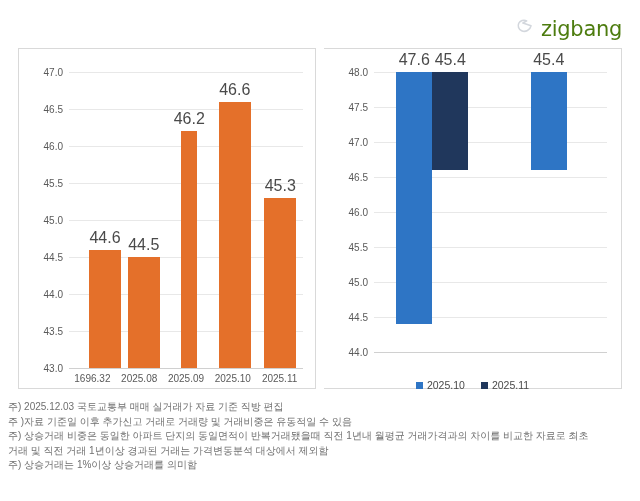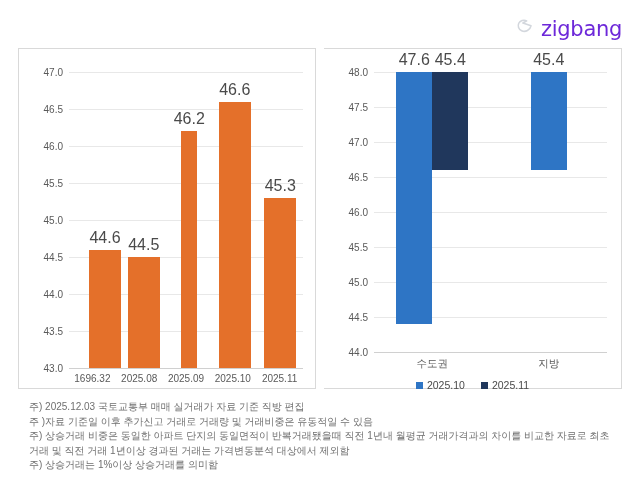--- a/index.html
+++ b/index.html
@@ -26,21 +26,21 @@
     right: 18px;
     top: 17px;
     display: flex;
     align-items: center;
     gap: 6px;
   }
   .logo-mark { display: block; }
   .logo-text {
     font-size: 21px;
     letter-spacing: -0.3px;
-    color: #6d28d9;
+    color: #4d7c0f;
     font-family: "DejaVu Sans", sans-serif;
     line-height: 1;
   }
 
   
   .charts {
     display: flex;
     padding: 0 18px;
     box-sizing: border-box;
     gap: 8px;
@@ -155,21 +155,21 @@
     color: #4a4a4a;
   }
   .legend-swatch {
     width: 7px; height: 7px;
     display: inline-block;
   }
 
   
   .notes {
     position: absolute;
-    left: 29px;
+    left: 8px;
     top: 400px;
     width: 600px;
     font-size: 10px;
     line-height: 14.6px;
     color: #6f6f6f;
     font-family: "Liberation Sans", "DejaVu Sans", sans-serif;
   }
   .note { white-space: normal; }
 </style>
 </head>
@@ -301,24 +301,20 @@
 
         <div class="barslot">
           <div class="bargroup">
             <div class="bar" style="width:36px; height:98px; background:#2E75C5;">
               <span class="vlabel">45.4</span>
             </div>
           </div>
         </div>
       </div>
 
-      <div class="xlabels" style="left:50px; right:14px; top:308px;">
-        <div class="xlabel kr">수도권</div>
-        <div class="xlabel kr">지방</div>
-      </div>
 
       <div class="legend" style="top:330px;">
         <div class="legend-item">
           <span class="legend-swatch" style="background:#2E75C5;"></span>
           <span>2025.10</span>
         </div>
         <div class="legend-item">
           <span class="legend-swatch" style="background:#20375C;"></span>
           <span>2025.11</span>
         </div>

